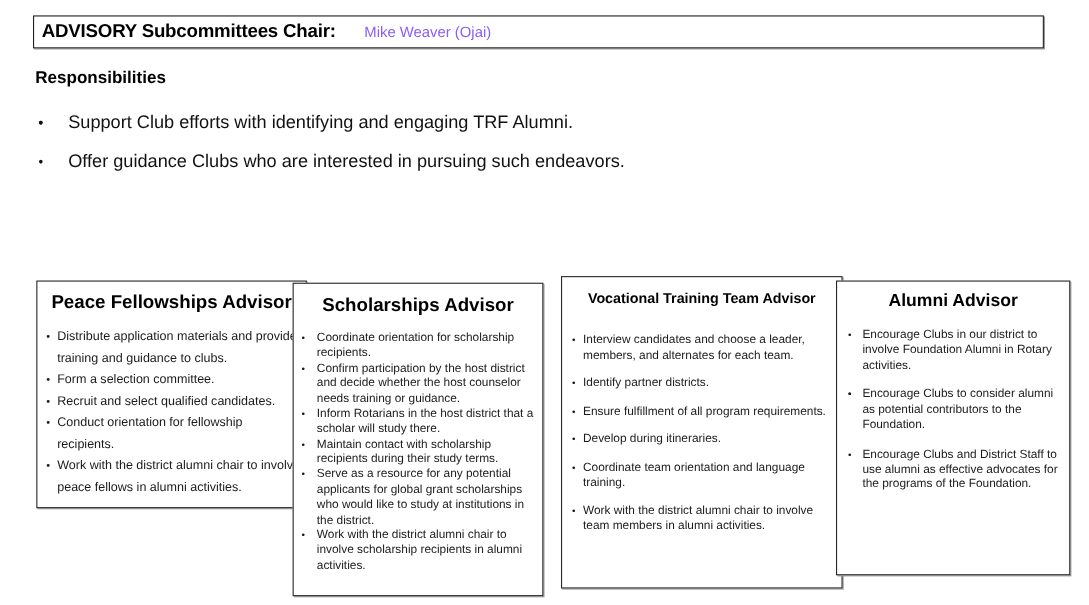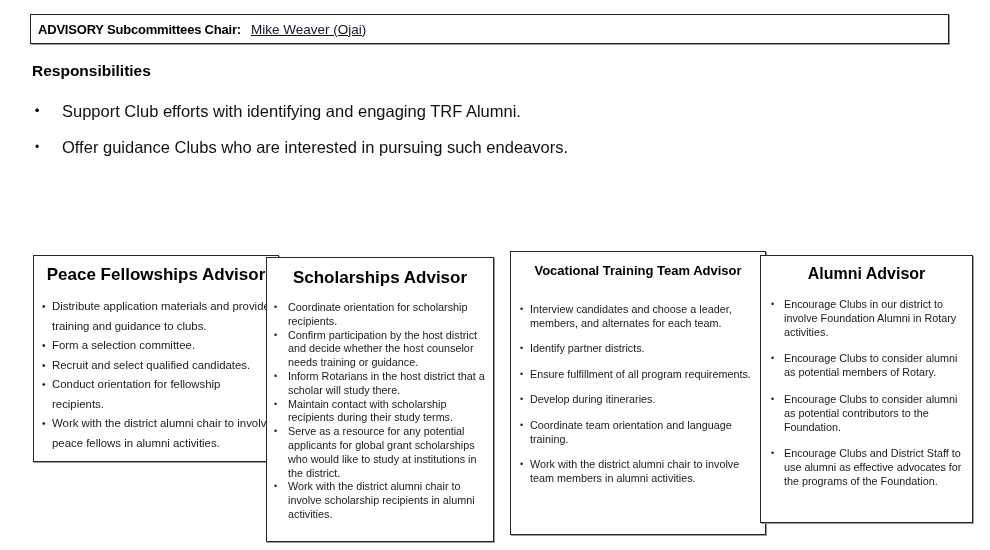--- a/index.html
+++ b/index.html
@@ -6,22 +6,22 @@
   body{
     width:990px;height:550px;position:relative;background:#ffffff;
     font-family:"Liberation Sans",sans-serif;color:#000000;overflow:hidden;
   }
   
   .chair-box{
     position:absolute;left:30px;top:14px;width:919px;height:30px;
     border:1px solid #1f1f1f;box-shadow:1px 1px 0 #9a9a9a;background:#fff;
     display:flex;align-items:center;box-sizing:border-box;padding-left:7px;
   }
-  .chair-label{font-weight:bold;font-size:13px;letter-spacing:-0.2px;}
-  .chair-name{font-size:13.5px;margin-left:10px;color:#0f172a;text-decoration:underline;}
+  .chair-label{font-weight:bold;font-size:17px;letter-spacing:-0.2px;}
+  .chair-name{font-size:13.5px;margin-left:26px;color:#8b5cf6;}
   
   .resp-title{position:absolute;left:32px;top:62px;font-weight:bold;font-size:15.5px;}
   .resp-list{position:absolute;left:32px;top:93px;width:845px;list-style:none;margin:0;padding:0;
     font-size:16.5px;line-height:36px;color:#111;}
   .resp-list li{position:relative;padding-left:30px;}
   .resp-list .blt{position:absolute;left:3px;top:0;font-size:12px;}
   
   .card{position:absolute;background:#fff;border:1px solid #262626;
     box-shadow:1px 1px 0 #9a9a9a;box-sizing:border-box;}
   .card h2{font-weight:bold;text-align:center;white-space:nowrap;color:#000;}
@@ -110,17 +110,17 @@
     <li><span class="blt">•</span><span>Develop during itineraries.</span></li>
     <li><span class="blt">•</span><span>Coordinate team orientation and language training.</span></li>
     <li><span class="blt">•</span><span>Work with the district alumni chair to involve team members in alumni activities.</span></li>
   </ul>
 </div>
 
 <div class="card" id="card-3">
   <h2>Alumni Advisor</h2>
   <ul>
     <li><span class="blt">•</span><span>Encourage Clubs in our district to involve Foundation Alumni in Rotary activities.</span></li>
-    <li><span class="blt">•</span><span>Encourage Clubs to consider alumni as potential members of Rotary.</span></li>
+    <li><span class="blt">•</span></li>
     <li><span class="blt">•</span><span>Encourage Clubs to consider alumni as potential contributors to the Foundation.</span></li>
     <li><span class="blt">•</span><span>Encourage Clubs and District Staff to use alumni as effective advocates for the programs of the Foundation.</span></li>
   </ul>
 </div>
 
 </body></html>

